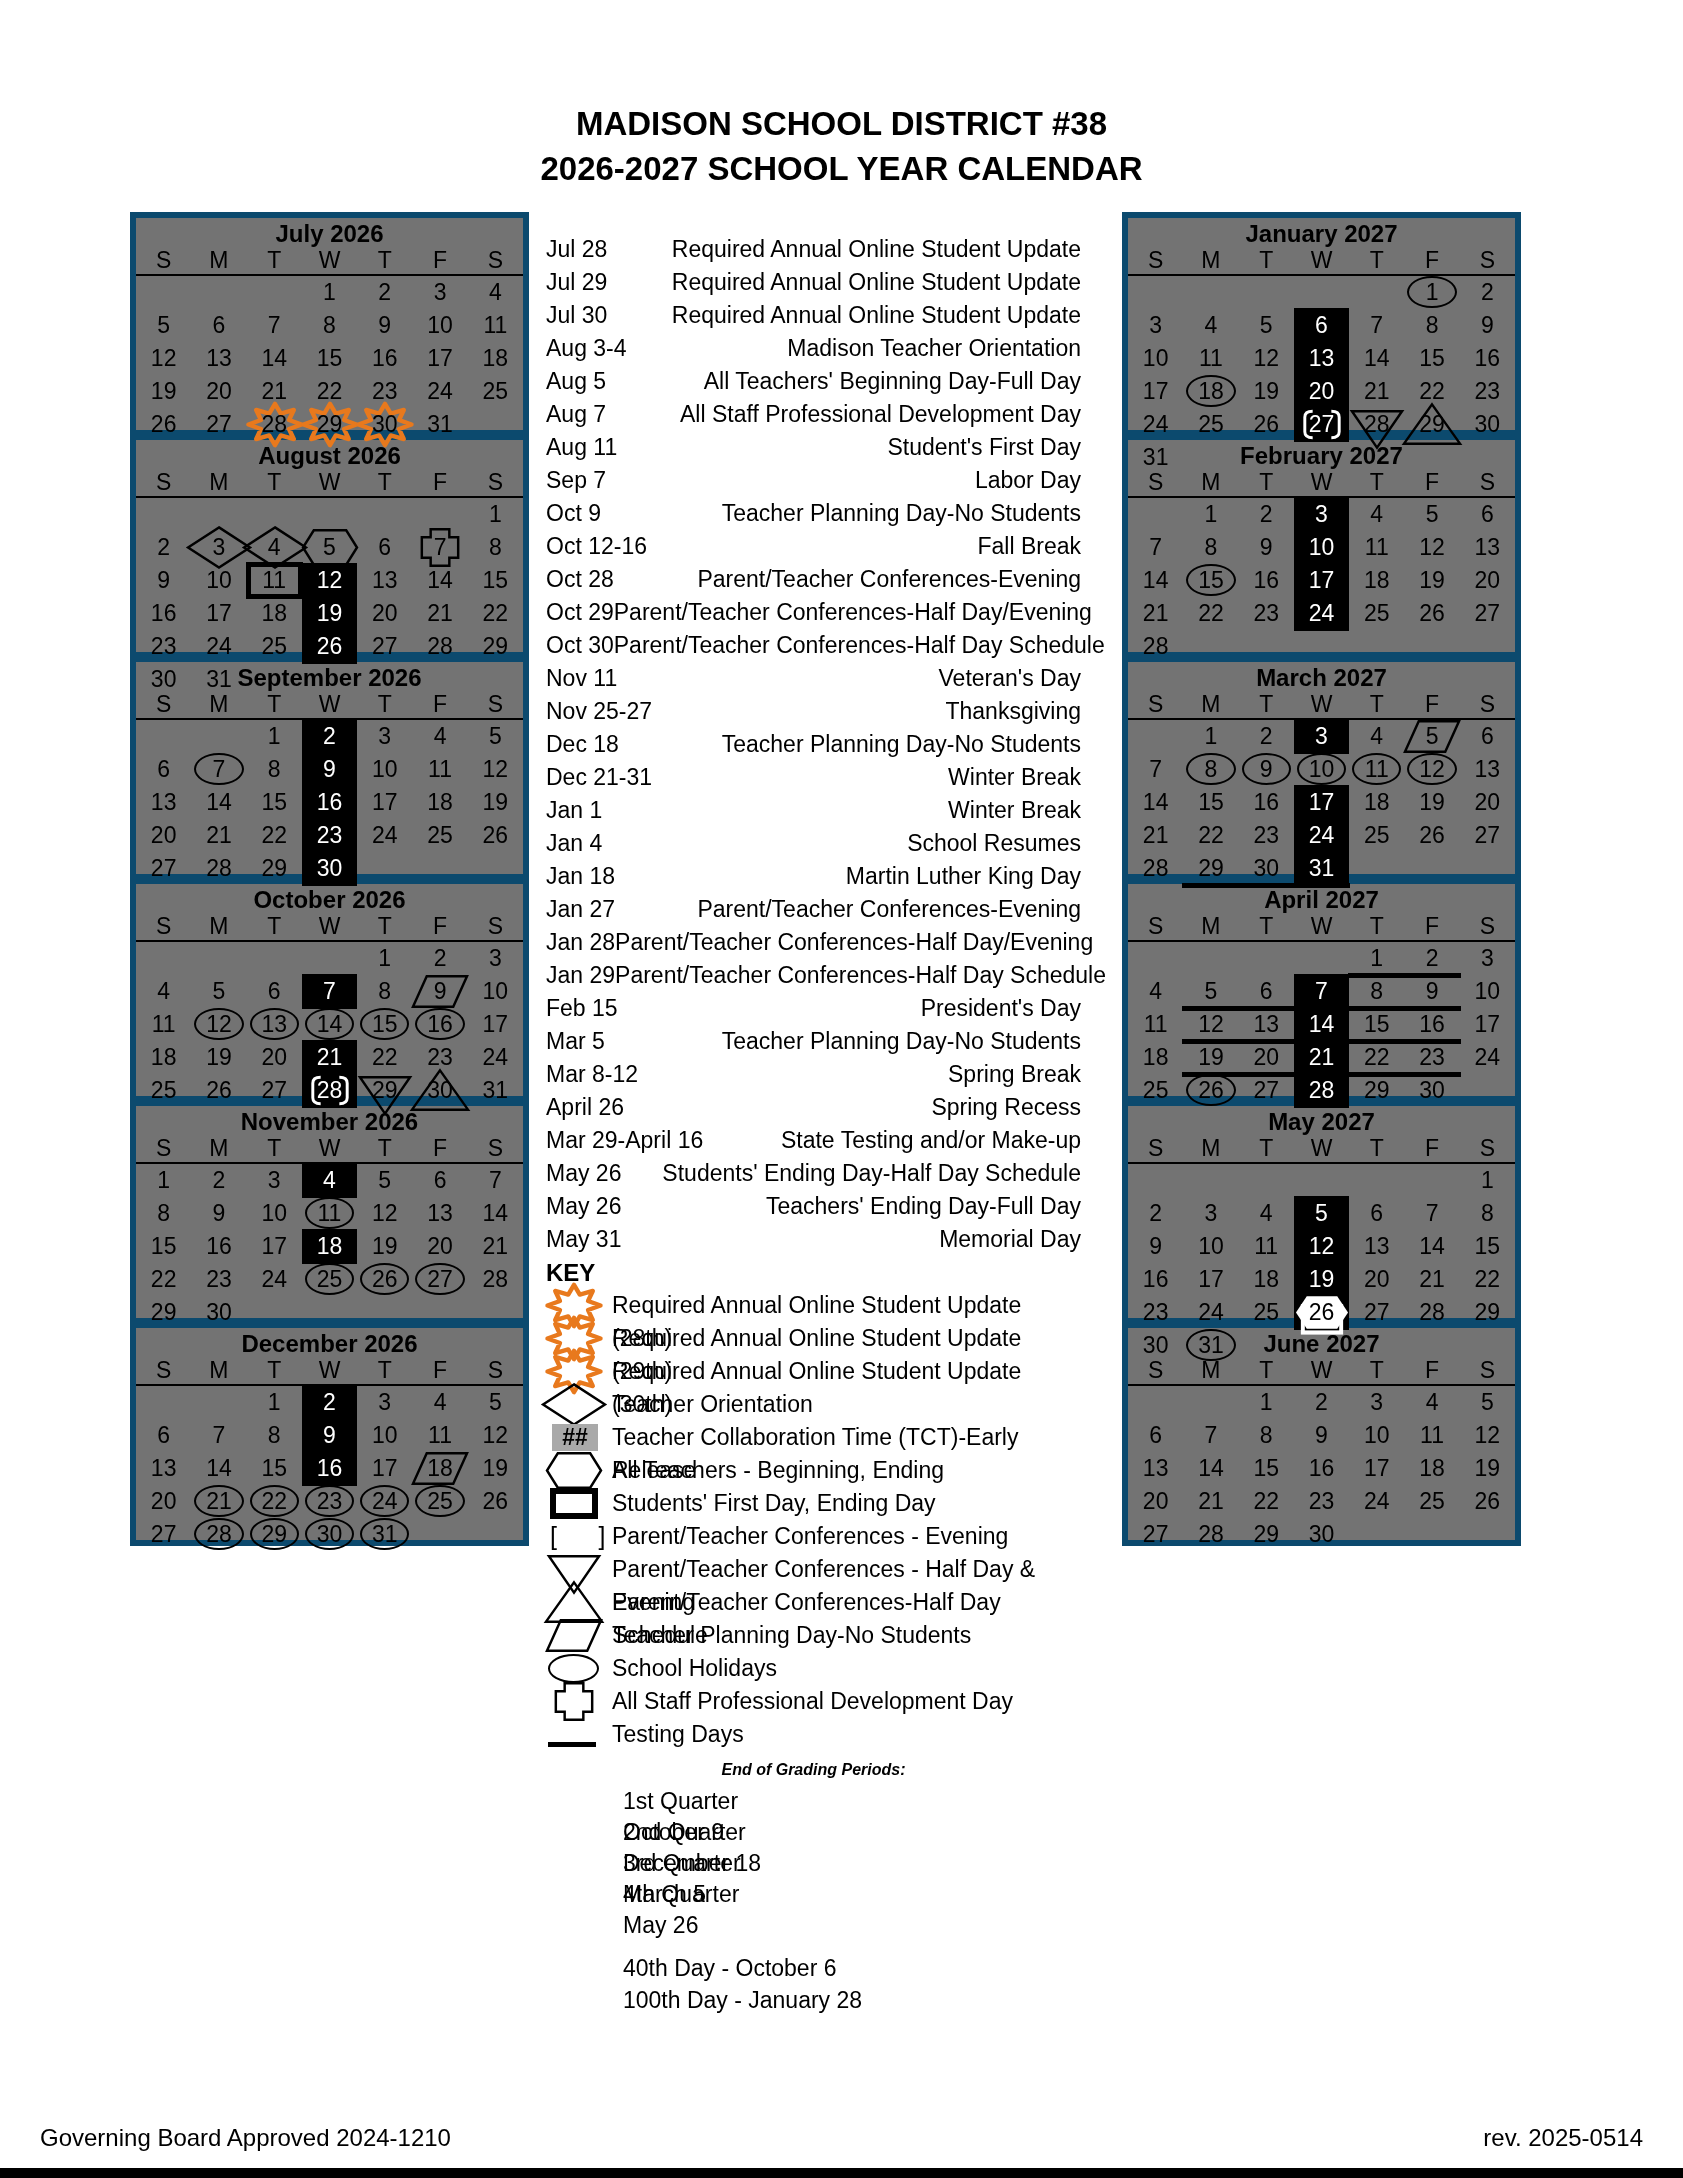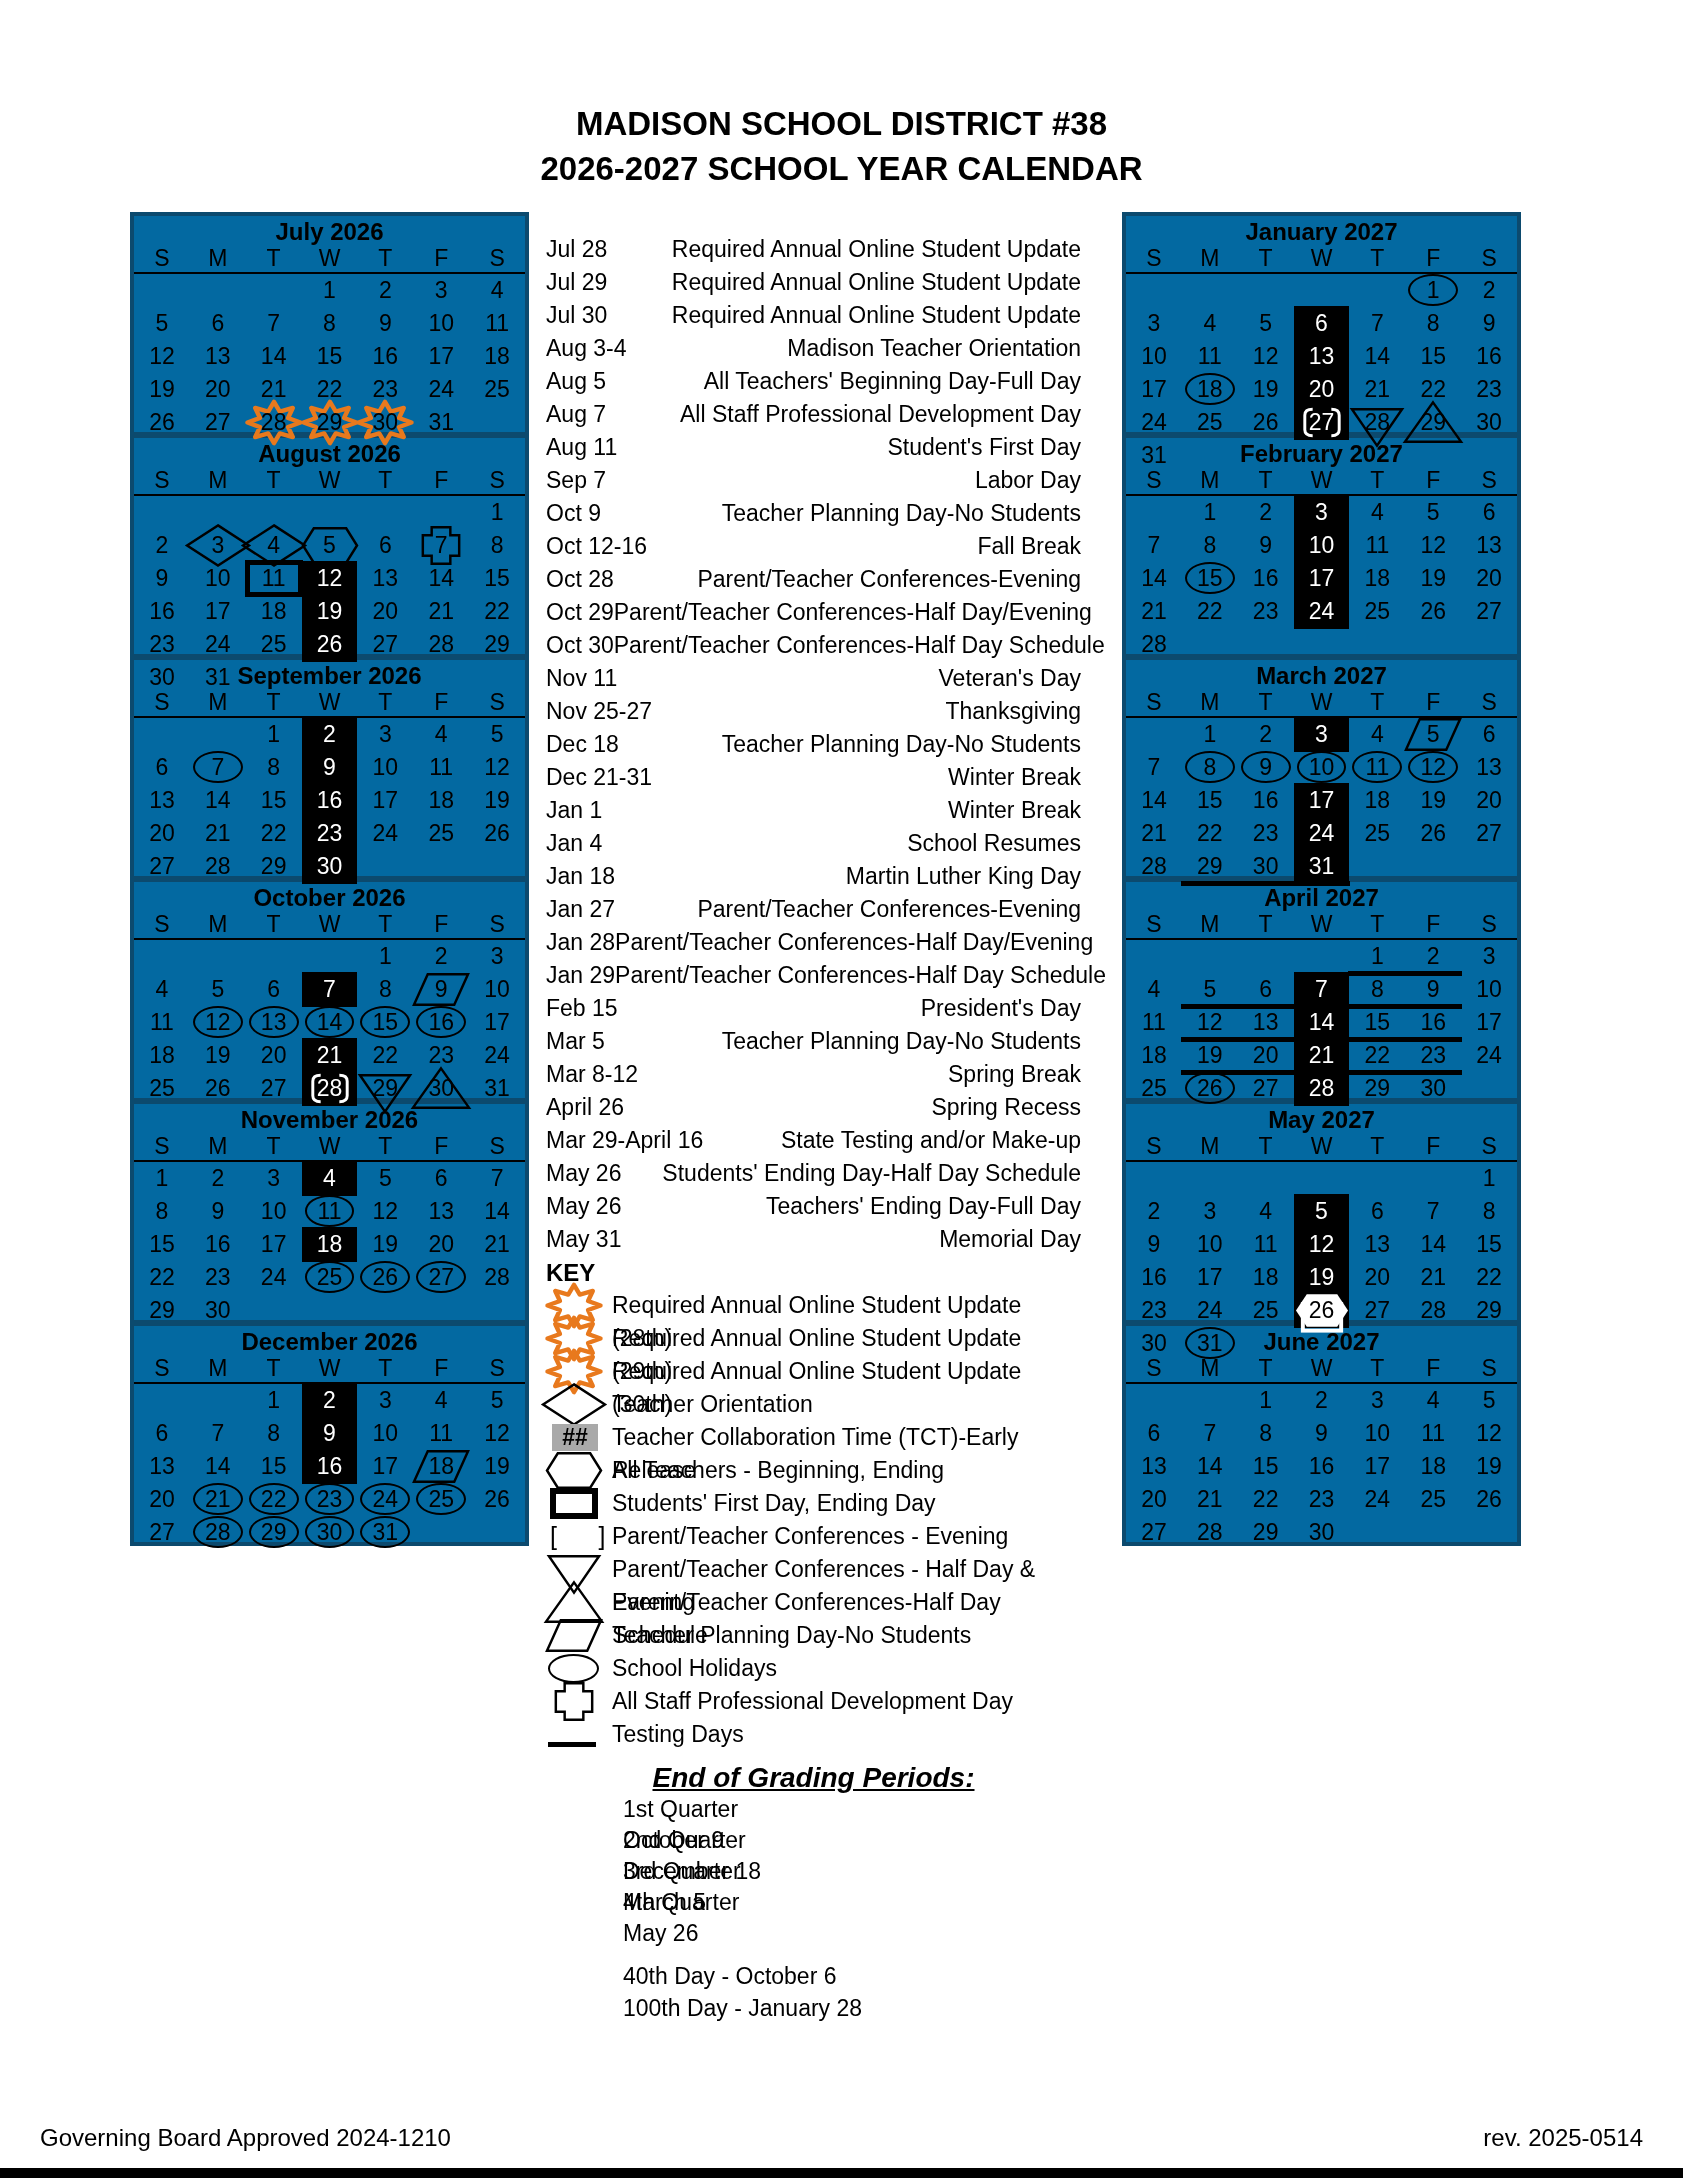--- a/index.html
+++ b/index.html
@@ -6,21 +6,21 @@
   body{
     width:1683px;height:2178px;position:relative;background:#fff;color:#000;
     font-family:"Liberation Sans", sans-serif;overflow:hidden;
   }
   .page-title{position:absolute;top:101px;left:0;width:100%;text-align:center;
     font-weight:bold;font-size:33px;line-height:45px;}
   
   .cal-col{position:absolute;top:212px;width:399px;}
   #cal-left{left:130px;}
   #cal-right{left:1122px;}
-  .month{border:4px solid #0c4a6e;height:224px;box-sizing:border-box;background:#0369a1;}
+  .month{border:6px solid #0c4a6e;height:224px;box-sizing:border-box;background:#737373;}
   .month + .month{margin-top:-2px;}
   .month-title{font-weight:bold;font-size:24px;height:30px;line-height:32px;text-align:center;}
   .dow-row{display:flex;height:28px;line-height:24px;border-bottom:2px solid #000;box-sizing:border-box;font-size:23px;}
   .dow{flex:1;text-align:center;}
   .week{display:flex;height:33px;}
   .cell{width:56px;height:33px;position:relative;text-align:center;font-size:23px;line-height:33px;}
   .cell svg{position:absolute;left:0;top:0;width:56px;height:33px;overflow:visible;z-index:1;}
   .num{position:relative;z-index:2;}
   .tct::before,.ptcb::before,.end::before{content:"";position:absolute;left:0;right:0;top:-1px;bottom:-1px;background:#000;}
   .tct .num,.ptcb .num{color:#fff;}
@@ -34,22 +34,22 @@
   .key-heading{text-align:left;font-weight:bold;font-size:24px;height:33px;line-height:33px;}
   .key-row{display:flex;height:33px;line-height:33px;font-size:23px;}
   .key-sym{width:56px;height:33px;position:relative;flex:none;margin-right:10px;}
   .key-sym svg{position:absolute;left:0;top:0;width:56px;height:33px;overflow:visible;}
   .chip-tct{display:block;margin:3px 0 0 6px;width:46px;height:27px;background:#A9A9A9;color:#000;
     font-weight:bold;text-align:center;line-height:27px;font-size:23px;}
   .chip-rect{display:block;margin:1px 0 0 4px;width:48px;height:31px;border:6px solid #000;box-sizing:border-box;}
   .chip-br{display:block;margin-left:4px;font-size:25px;white-space:pre;}
   .chip-hol{display:block;margin:2px 0 0 2px;width:51px;height:29px;border:2.5px solid #000;border-radius:50%;box-sizing:border-box;}
   .chip-ul{display:block;margin:24px 0 0 2px;width:48px;height:5px;background:#000;}
-  .grading-heading{text-align:center;font-weight:bold;font-style:italic;text-decoration:underline;
-    font-size:28px;height:33px;line-height:33px;margin-top:10px;}
+  .grading-heading{text-align:center;font-weight:bold;font-style:italic;
+    font-size:16px;height:33px;line-height:33px;margin-top:2px;}
   .grading-row{display:flex;padding-left:77px;height:31px;line-height:31px;font-size:23px;flex-direction:column;}
   .grading-label{width:166px;}
   .milestones{margin-top:42px;}
   .milestone-row{padding-left:77px;height:32px;line-height:32px;font-size:23px;}
   .footer-left{position:absolute;left:40px;bottom:26px;font-size:24px;}
   .footer-right{position:absolute;right:40px;bottom:26px;font-size:24px;}
   .bottom-bar{position:absolute;left:0;right:0;bottom:0;height:10px;background:#000;}
 </style>
 </head>
 <body>

